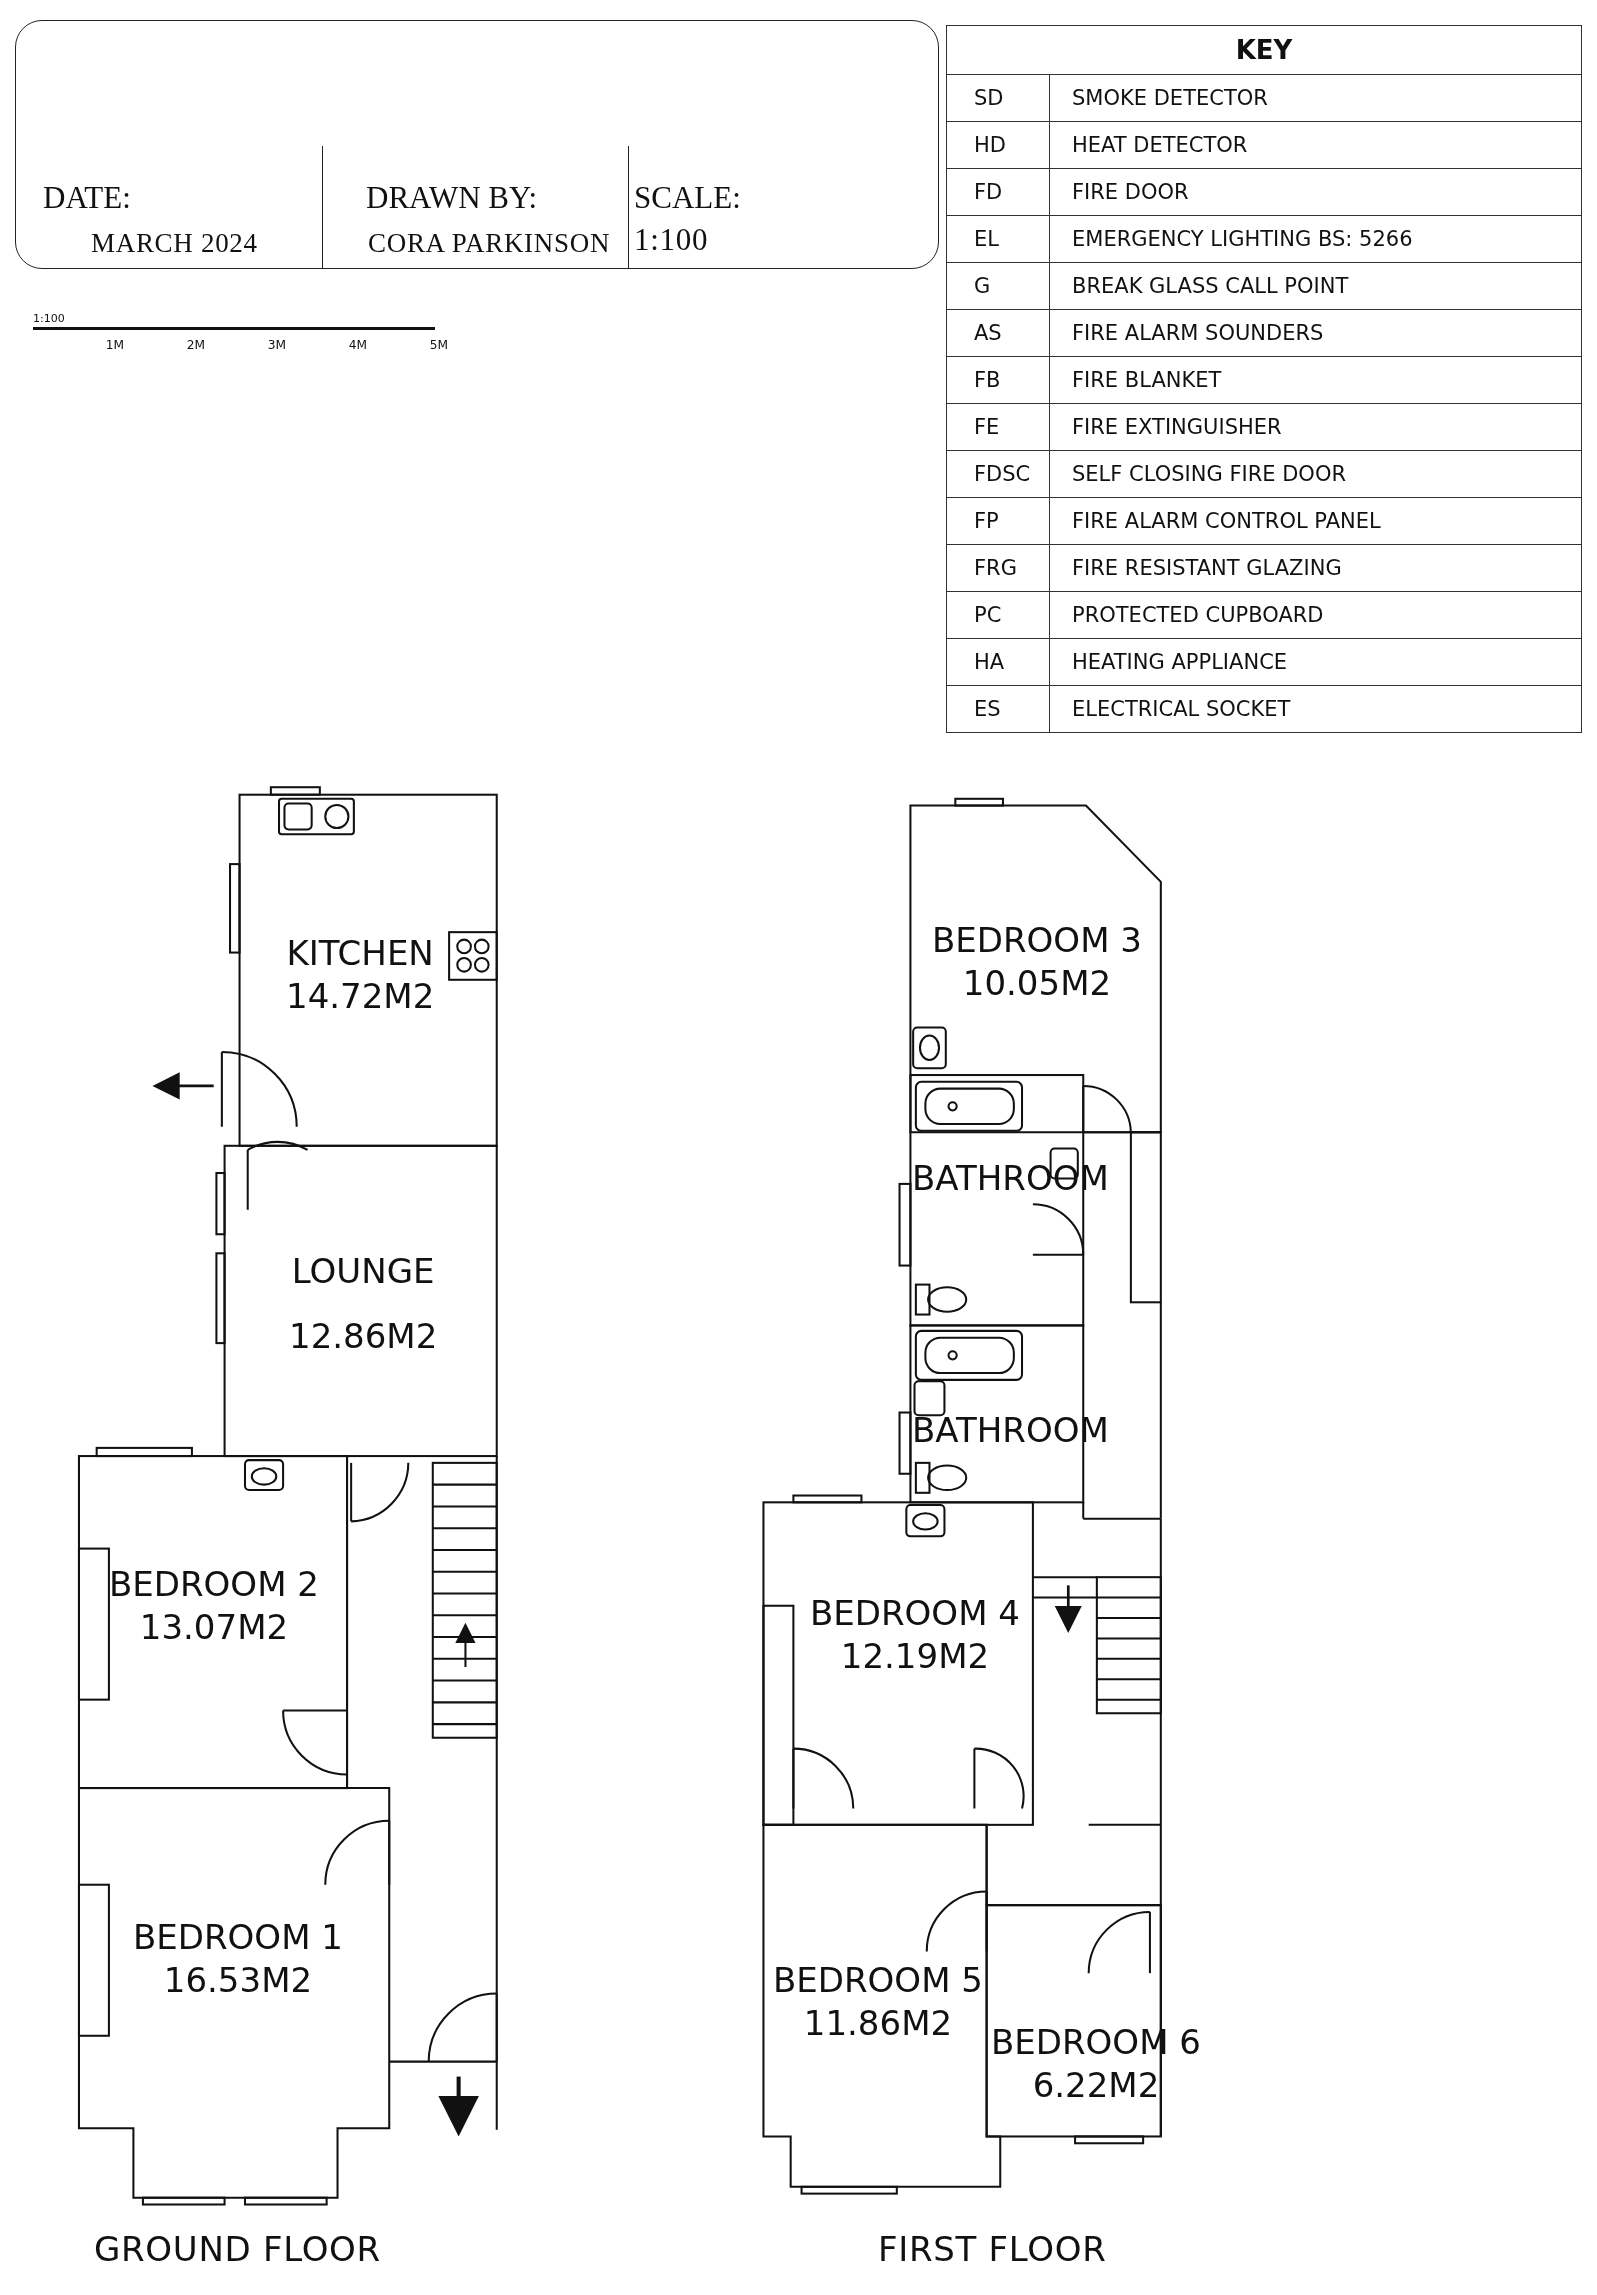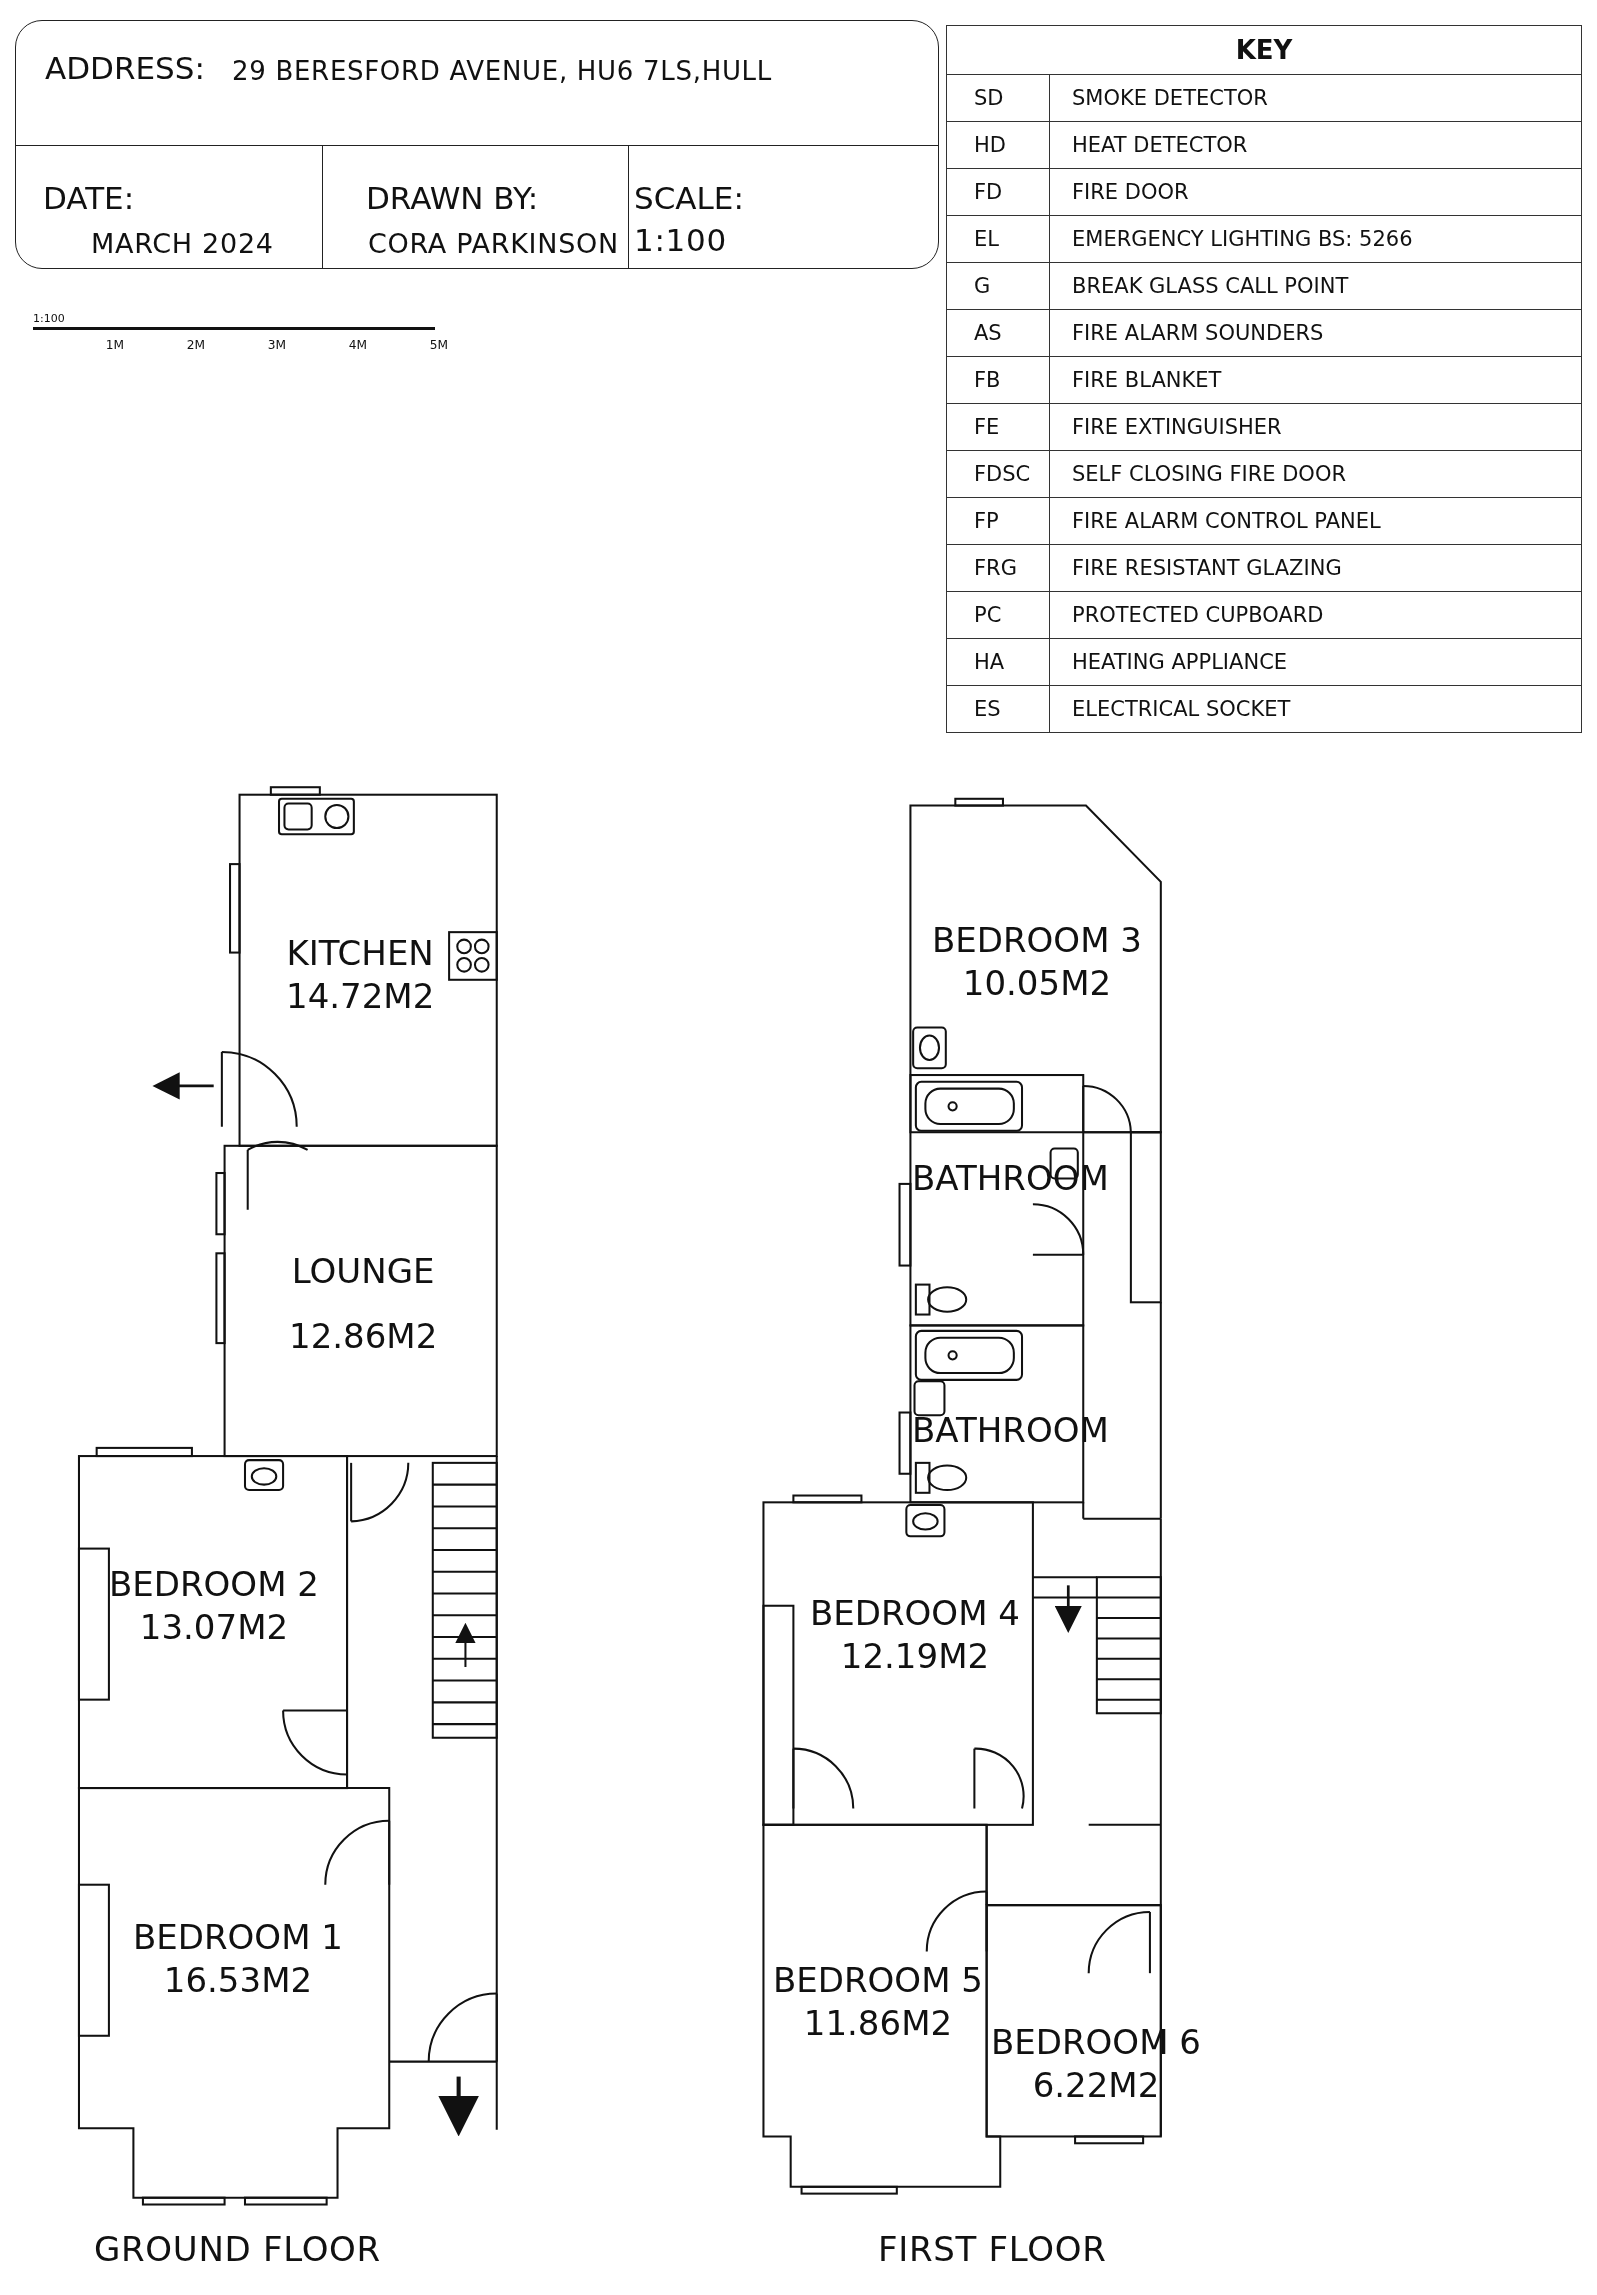--- a/index.html
+++ b/index.html
@@ -5,21 +5,21 @@
   html, body { margin: 0; padding: 0; background: #ffffff; }
   body { width: 1597px; height: 2295px; position: relative; overflow: hidden;
          font-family: "DejaVu Sans", "Liberation Sans", sans-serif; color: #111; }
 
   
   .title-block { position: absolute; left: 15px; top: 20.4px; width: 924px; height: 249px;
                  border: 1.4px solid #222; border-radius: 27px; box-sizing: border-box; }
   .tb-row1 { position: absolute; left: 0; top: 0; right: 0; height: 124px; border-bottom: 1.4px solid #222; }
   .tb-addr-label { position: absolute; left: 29px; top: 29px; font-size: 31px; }
   .tb-addr-value { position: absolute; left: 216px; top: 35px; font-size: 26px; letter-spacing: 0.7px; }
-  .tb-cell { position: absolute; top: 125px; bottom: 0; }
+  .tb-cell { position: absolute; top: 125px; bottom: 0; font-family: Liberation Serif, serif; }
   .tb-cell.c1 { left: 0; width: 306px; border-right: 1.4px solid #222; }
   .tb-cell.c2 { left: 306px; width: 306px; border-right: 1.4px solid #222; }
   .tb-cell.c3 { left: 579px; right: 0; padding-left: 16px; }
   .tb-lbl { position: absolute; top: 34px; left: 27px; font-size: 31px; }
   .tb-val { position: absolute; top: 82px; font-size: 27px; letter-spacing: 0.7px; }
   .c1 .tb-val { left: 75px; }
   .c2 .tb-lbl { left: 44px; }
   .c2 .tb-val { left: 46px; }
   .c3 .tb-lbl { left: 39px; }
   .c3 .tb-val { left: 39px; font-size: 31px; top: 76px; }
@@ -40,24 +40,20 @@
 
   
   svg.plan { position: absolute; left: 0; top: 0; }
   .room-label { position: absolute; font-size: 34px; text-align: center; white-space: nowrap; line-height: 1.25; }
   .floor-label { position: absolute; font-size: 34px; letter-spacing: 0.7px; white-space: nowrap; }
 </style>
 </head>
 <body>
 
 <div class="title-block">
-  <div class="tb-row1">
-    <span class="tb-addr-label">ADDRESS:</span>
-    <span class="tb-addr-value">29 BERESFORD AVENUE, HU6 7LS,HULL</span>
-  </div>
   <div class="tb-cell c1">
     <span class="tb-lbl">DATE:</span>
     <span class="tb-val">MARCH 2024</span>
   </div>
   <div class="tb-cell c2">
     <span class="tb-lbl">DRAWN BY:</span>
     <span class="tb-val">CORA PARKINSON</span>
   </div>
   <div class="tb-cell c3">
     <span class="tb-lbl">SCALE:</span>

